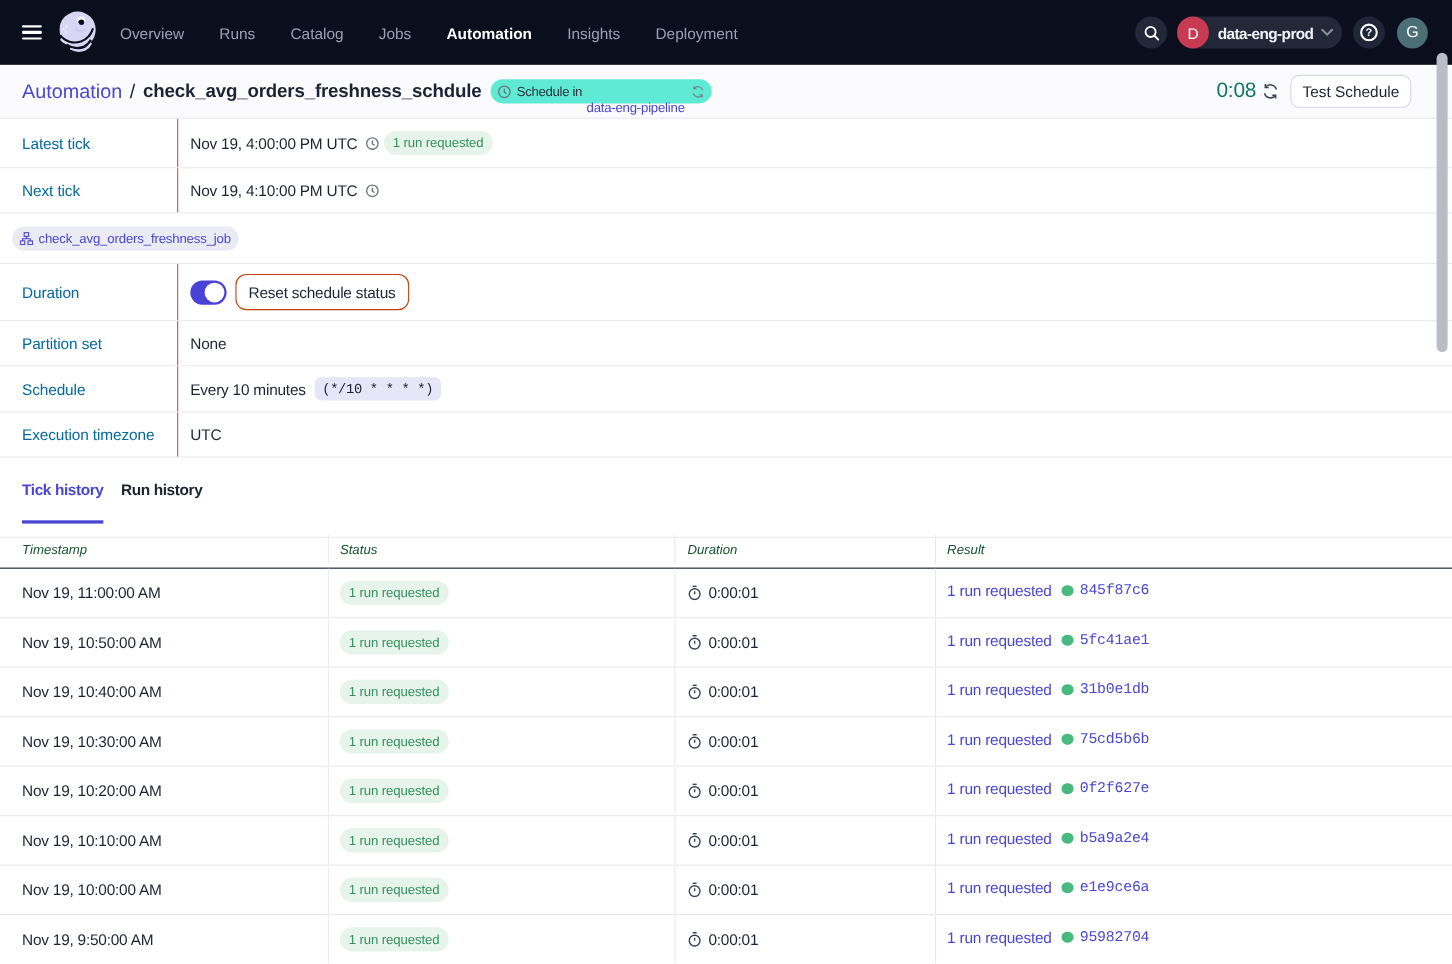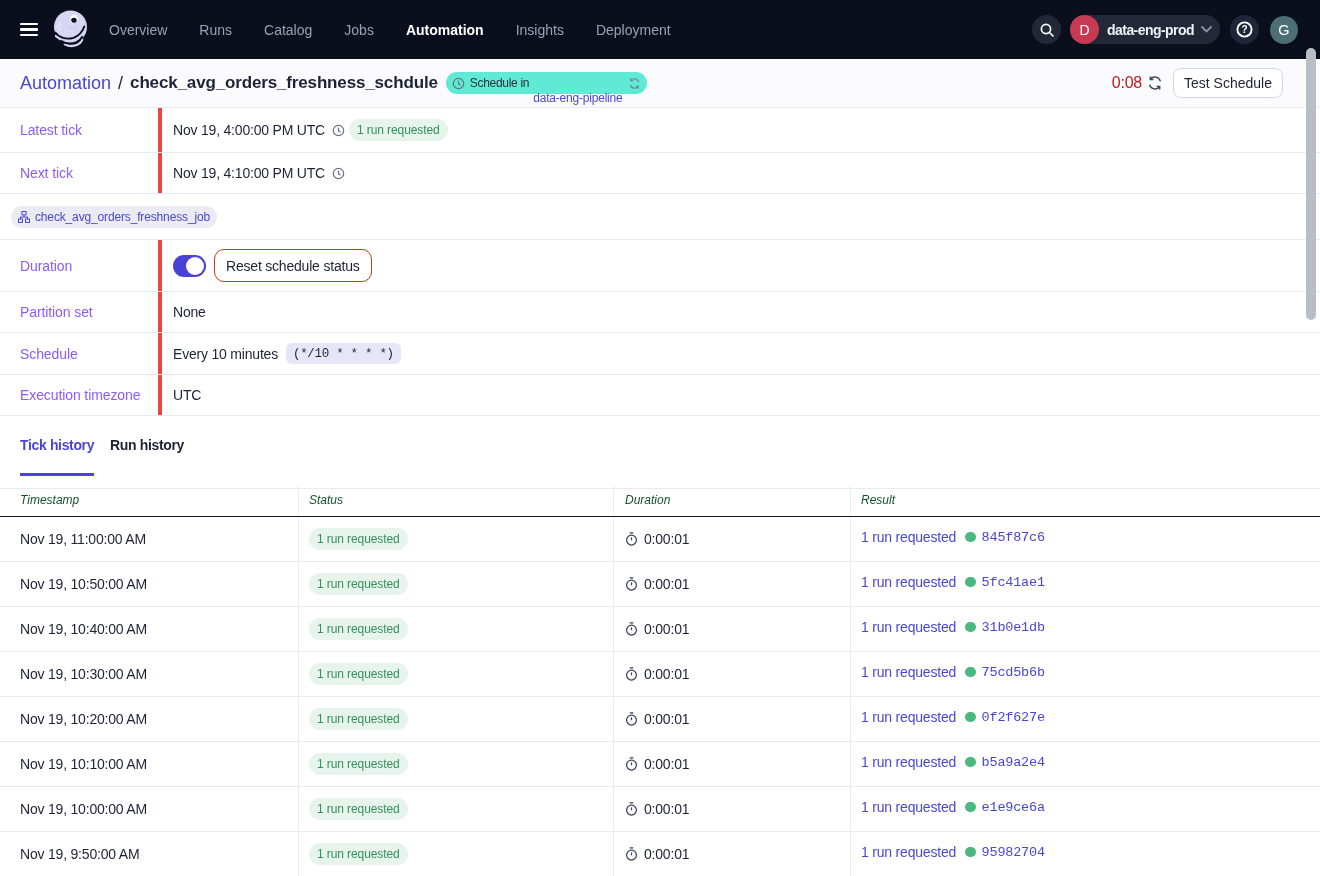--- a/index.html
+++ b/index.html
@@ -19,26 +19,26 @@
   .gavatar { width:28px; height:28px; border-radius:50%; background:#4c6f76; color:#fff; font-size:14.5px; display:flex; align-items:center; justify-content:center; margin-left:11px; }
 
   .crumb { position:absolute; left:0; top:59px; width:1320px; height:49px; background:#fbfbfd; border-bottom:1px solid #e9eaf0; display:flex; align-items:center; }
   .crumb .bc { margin-left:20px; font-size:18px; display:flex; align-items:center; }
   .crumb a { color:#4a46d4; text-decoration:none; }
   .crumb .sep { margin:0 7px; color:#1c2334; font-weight:normal; }
   .crumb .title { font-weight:bold; color:#1c2334; font-size:17px; letter-spacing:-0.15px; }
   .sched-pill { margin-left:8px; height:22px; background:#5eead4; border-radius:11px; display:flex; align-items:center; font-size:12px; padding:0 6px; color:#2a3142; letter-spacing:-0.3px; }
   .sched-pill a { color:#4a46d4; text-decoration:none; margin-left:4px; letter-spacing:-0.2px;margin-top:30px; }
   .crumb-right { margin-left:auto; display:flex; align-items:center; margin-right:37px; }
-  .counter { font-size:16px; color:#b91c1c; letter-spacing:-0.2px; }
+  .counter { font-size:19px; color:#0f766e; letter-spacing:-0.2px; }
   .testbtn { margin-left:10px; height:30px; border:1px solid #d4d8e1; border-radius:8px; background:#fff; font-size:14px; color:#1c2334; display:flex; align-items:center; padding:0 10px; }
 
   .props { position:absolute; left:0; top:108px; width:1320px; }
   .prow { display:flex; border-bottom:1px solid #e9eaf0; }
-  .plabel { width:162px; border-right:4px solid #ef4444; padding-left:20px; display:flex; align-items:center; font-size:14px; color:#8b5cf6; flex:none; letter-spacing:-0.1px; }
+  .plabel { width:162px; border-right:1px solid #ef4444; padding-left:20px; display:flex; align-items:center; font-size:14px; color:#0369a1; flex:none; letter-spacing:-0.1px; }
   .pval { flex:1; display:flex; align-items:center; padding-left:11px; font-size:14px; color:#1c2334; letter-spacing:-0.2px; }
   .greenpill { background:#e7f4eb; color:#33905e; font-size:12px; border-radius:11px; height:22px; display:flex; align-items:center; padding:0 8px; letter-spacing:-0.1px; }
   .jobpill { background:#eaebf3; border-radius:11px; height:22px; display:flex; align-items:center; padding:0 7px; font-size:12px; letter-spacing:-0.15px; }
   .jobpill a { color:#4a46d4; text-decoration:none; margin-left:5px; }
   .toggle { width:33px; height:22px; border-radius:11px; background:#4a42d6; position:relative; }
   .toggle::after { content:""; position:absolute; right:2px; top:2px; width:18px; height:18px; background:#fff; border-radius:50%; }
   .resetbtn { margin-left:8px; height:33px; border:1px solid #c2410c; border-radius:10px; background:#fff; font-size:14px; color:#1c2334; display:flex; align-items:center; padding:0 11px; letter-spacing:-0.2px; }
   .cronpill { background:#e7e5f8; border-radius:6px; height:21px; display:flex; align-items:center; padding:0 7px; font-family:"Liberation Mono", monospace; font-size:12.5px; color:#1c2334; margin-left:8px; letter-spacing:-0.3px; }
 
   .tabs { position:absolute; left:0; top:416px; width:1320px; height:72px; }

